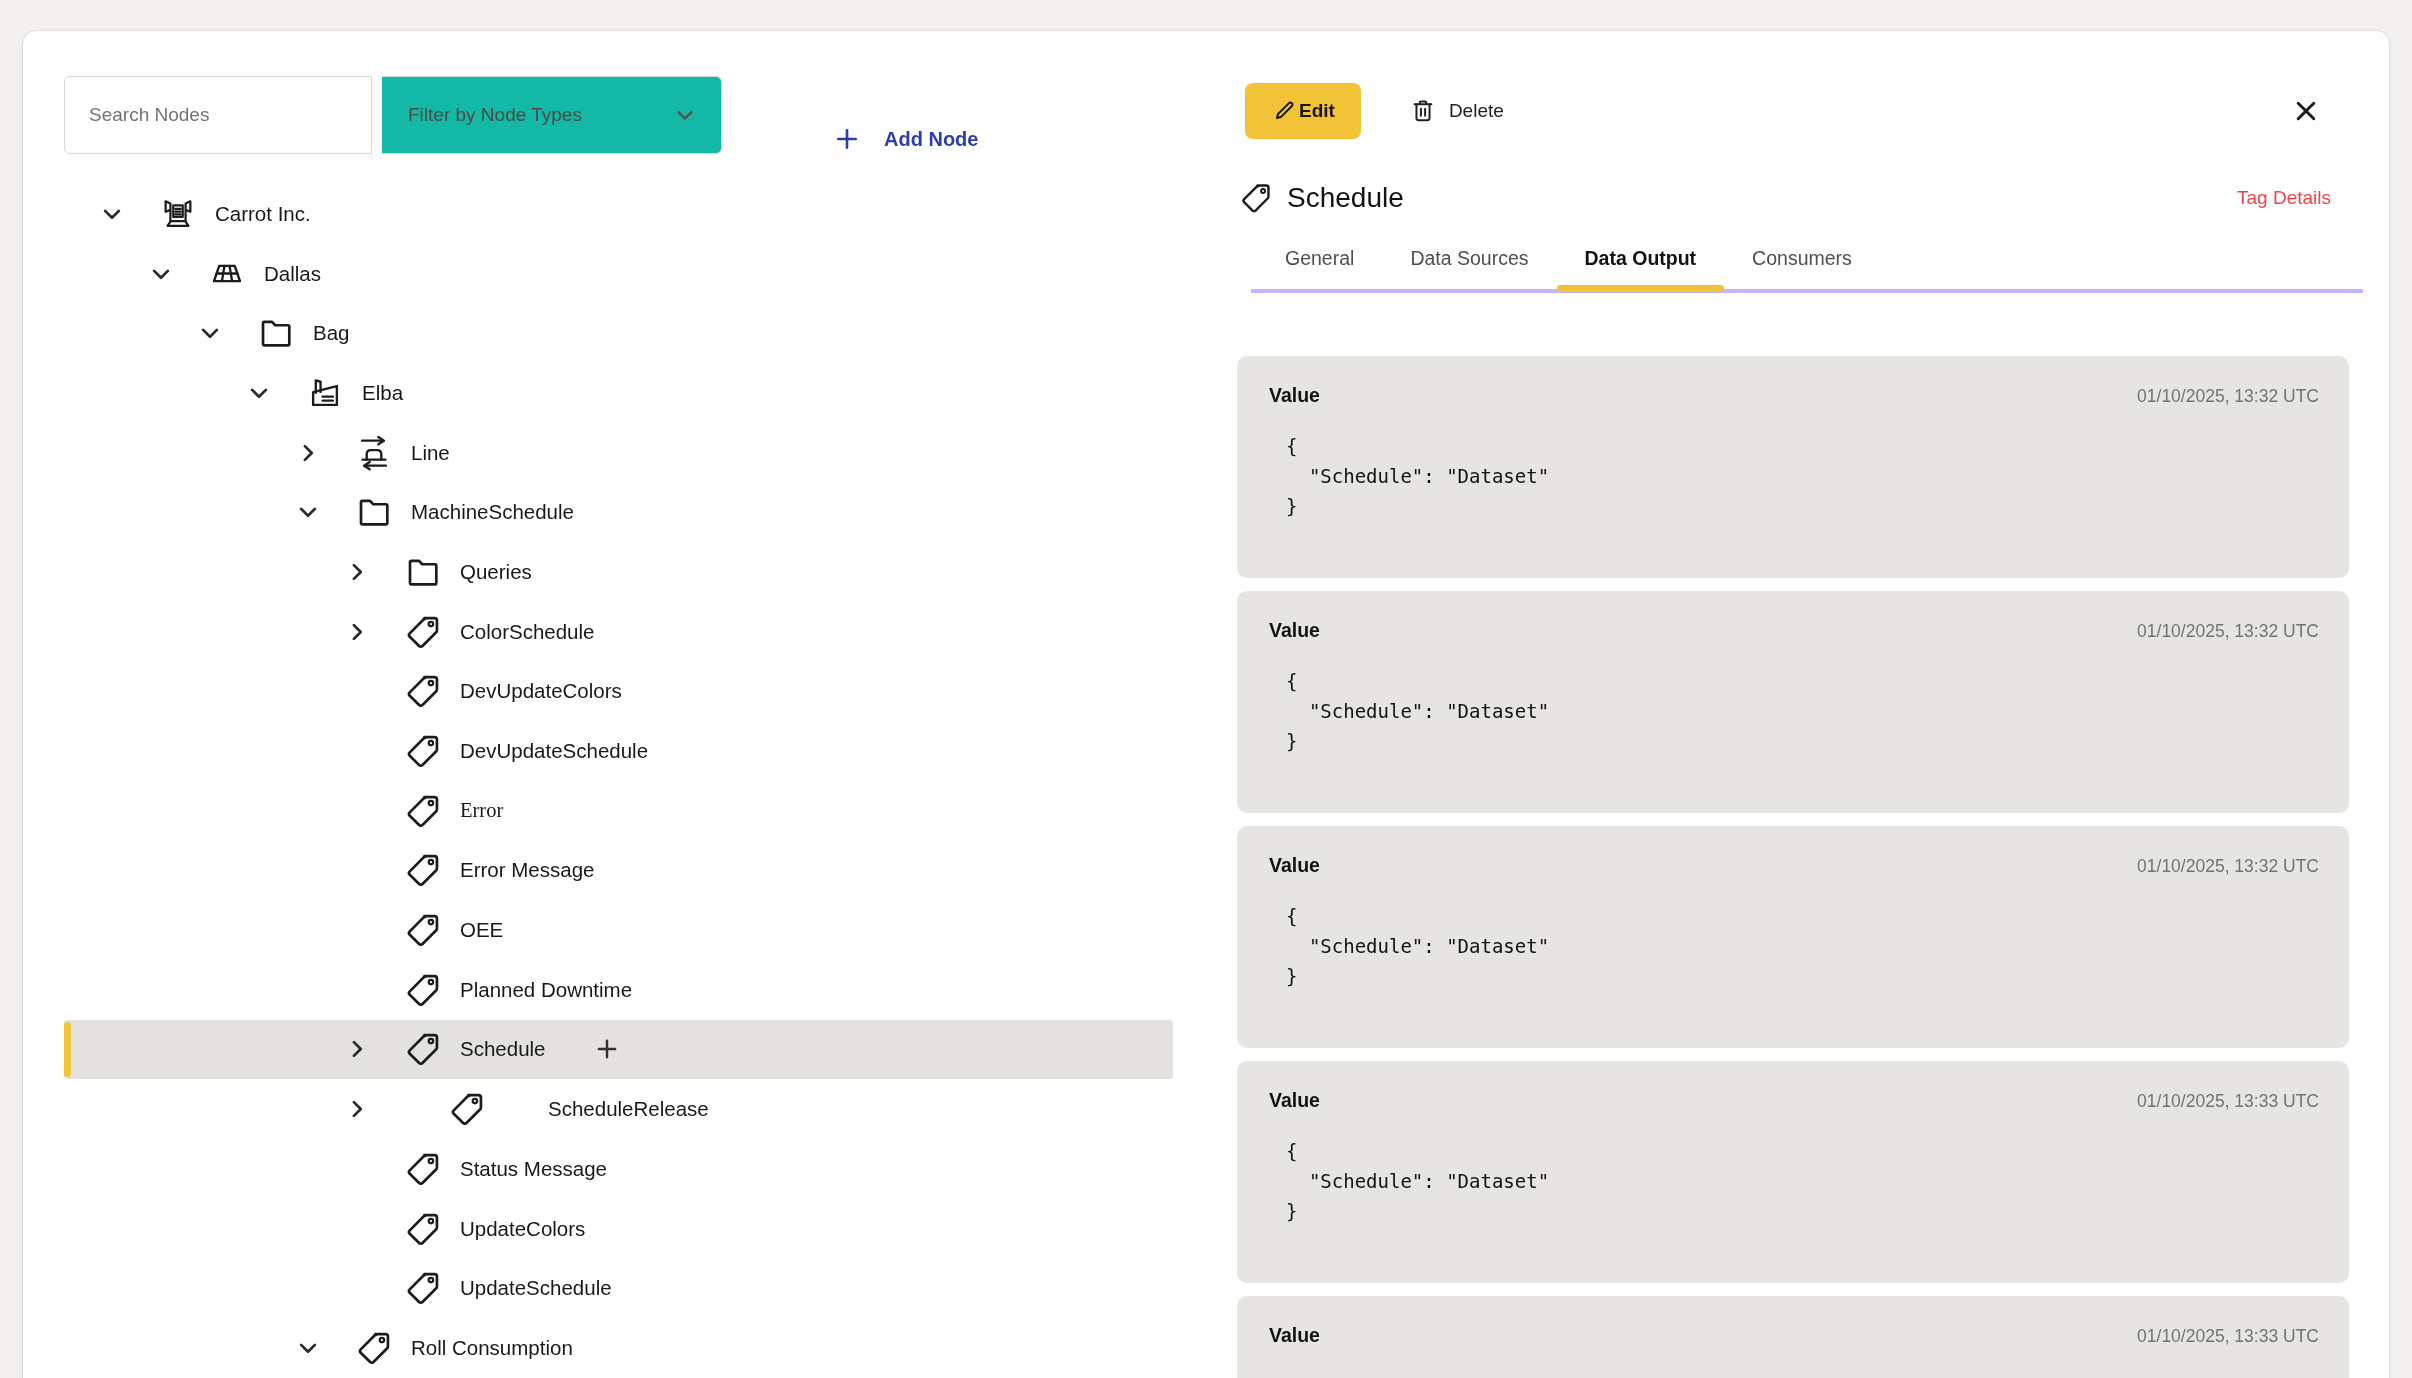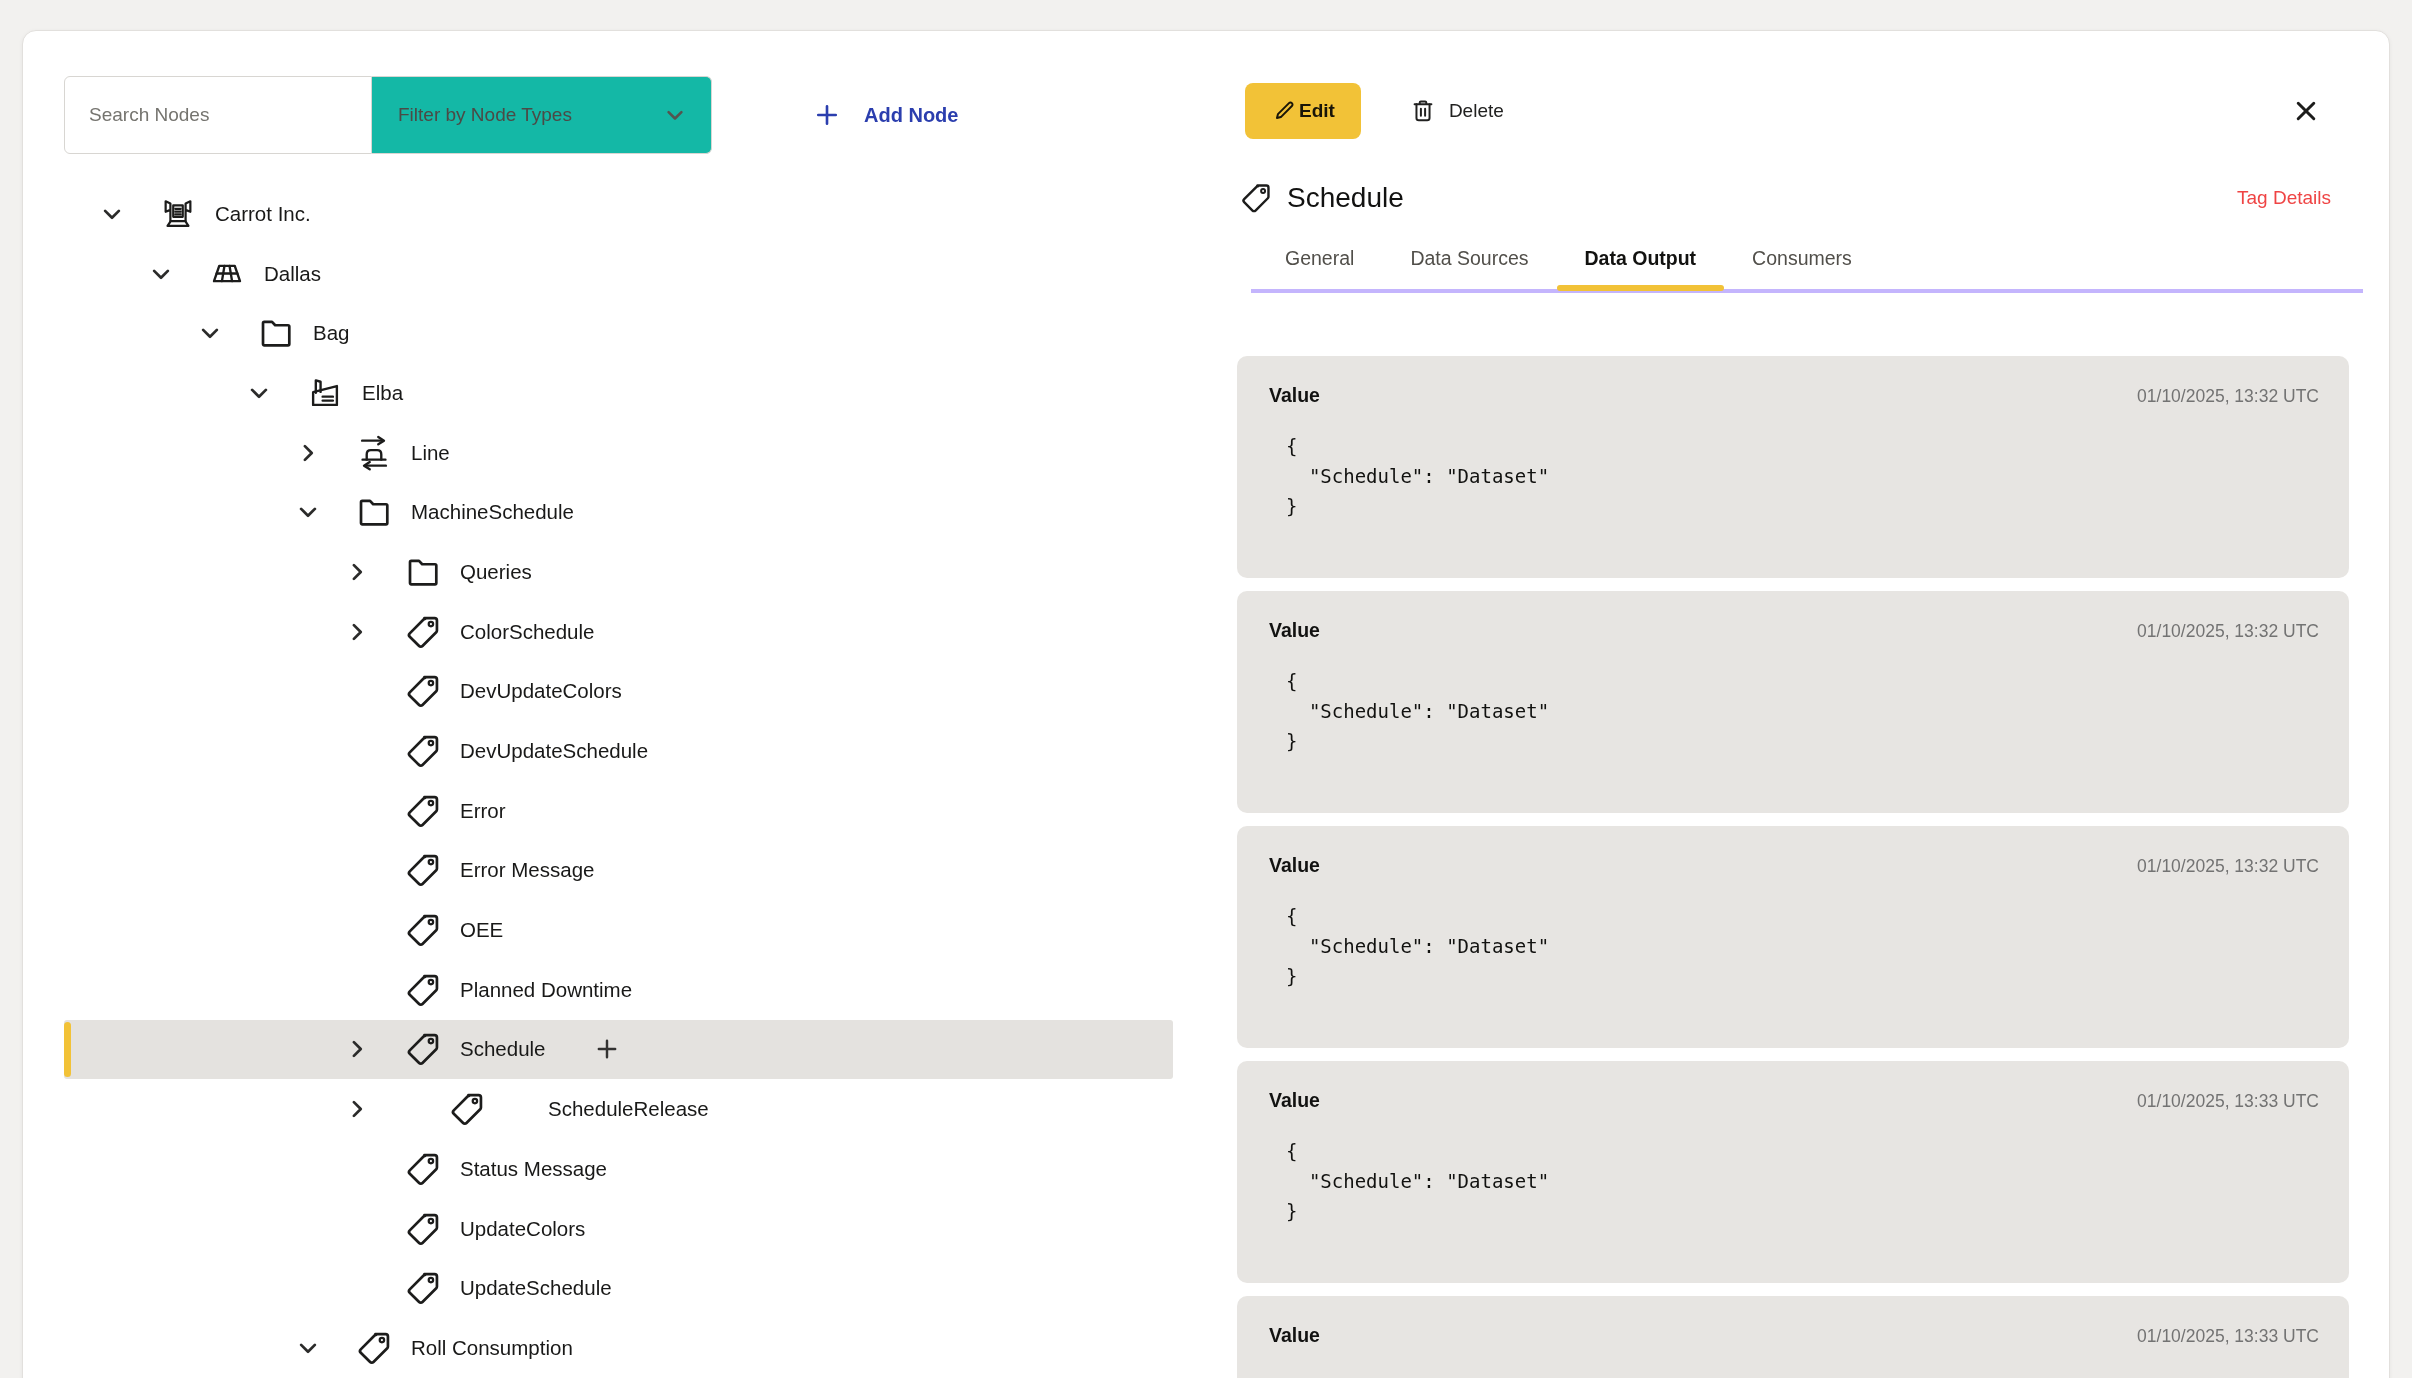--- a/index.html
+++ b/index.html
@@ -16,21 +16,21 @@
     font-family:"Liberation Sans","DejaVu Sans",sans-serif;
     color:#191918;}
   svg{display:block;}
 
   .app{position:absolute;left:22px;top:30px;width:2368px;height:1520px;
     background:var(--panel-bg);border:1px solid #E2E0DD;border-radius:14px;
     box-shadow:0 1px 4px rgba(0,0,0,.05);}
 
   
   .left-pane{position:absolute;left:0;top:0;width:1214px;height:100%;}
-  .toolbar{position:absolute;left:41px;top:45px;display:flex;align-items:center;}
+  .toolbar{position:absolute;left:41px;top:45px;display:flex;align-items:flex-end;gap:10px;}
   .search-input{width:308px;height:78px;border:1px solid #D8D6D2;border-radius:6px 0 0 6px;
     padding:0 24px;font-size:19px;font-family:inherit;color:#191918;background:#fff;outline:none;}
   .search-input::placeholder{color:#75746F;}
   .filter{width:340px;height:78px;background:#14b8a6;border:1px solid #D8D6D2;border-left:none;
     border-radius:0 6px 6px 0;display:flex;align-items:center;justify-content:space-between;
     padding:0 22px 0 26px;cursor:pointer;}
   .filter-label{font-size:19px;color:#4B4A46;}
   .filter .chev-icon{width:28px;height:28px;color:#55544F;}
   .add-node{display:flex;align-items:center;gap:22px;margin-left:100px;color:var(--accent-blue);cursor:pointer;}
   .add-node .plus-icon{width:30px;height:30px;}
@@ -237,21 +237,21 @@
         <div class="tree-row" style="padding-left: 278px;">
           <span class="chev"></span>
           <span class="node-icon">
             <svg viewBox="0 0 24 24" fill="none" stroke="currentColor" stroke-linecap="round" stroke-linejoin="round" stroke-width="1.7">
               <path d="M12.9 3.2h6.4c.8 0 1.5.7 1.5 1.5v6.4c0 .4-.16.78-.44 1.06l-8.7 8.7c-.58.58-1.54.58-2.12 0l-5.9-5.9c-.58-.58-.58-1.54 0-2.12l8.7-8.7c.28-.28.66-.44 1.06-.44Z"></path>
               <circle cx="17" cy="7" r="1.4" stroke-width="1.4"></circle>
             </svg>
           </span>
           <span class="node-label">DevUpdateSchedule</span>
         </div>
-        <div class="tree-row" style="padding-left: 278px;">
+        <div class="tree-row" style="padding-left: 278px; font-family: Liberation Serif, serif;">
           <span class="chev"></span>
           <span class="node-icon">
             <svg viewBox="0 0 24 24" fill="none" stroke="currentColor" stroke-linecap="round" stroke-linejoin="round" stroke-width="1.7">
               <path d="M12.9 3.2h6.4c.8 0 1.5.7 1.5 1.5v6.4c0 .4-.16.78-.44 1.06l-8.7 8.7c-.58.58-1.54.58-2.12 0l-5.9-5.9c-.58-.58-.58-1.54 0-2.12l8.7-8.7c.28-.28.66-.44 1.06-.44Z"></path>
               <circle cx="17" cy="7" r="1.4" stroke-width="1.4"></circle>
             </svg>
           </span>
           <span class="node-label">Error</span>
         </div>
         <div class="tree-row" style="padding-left: 278px;">

